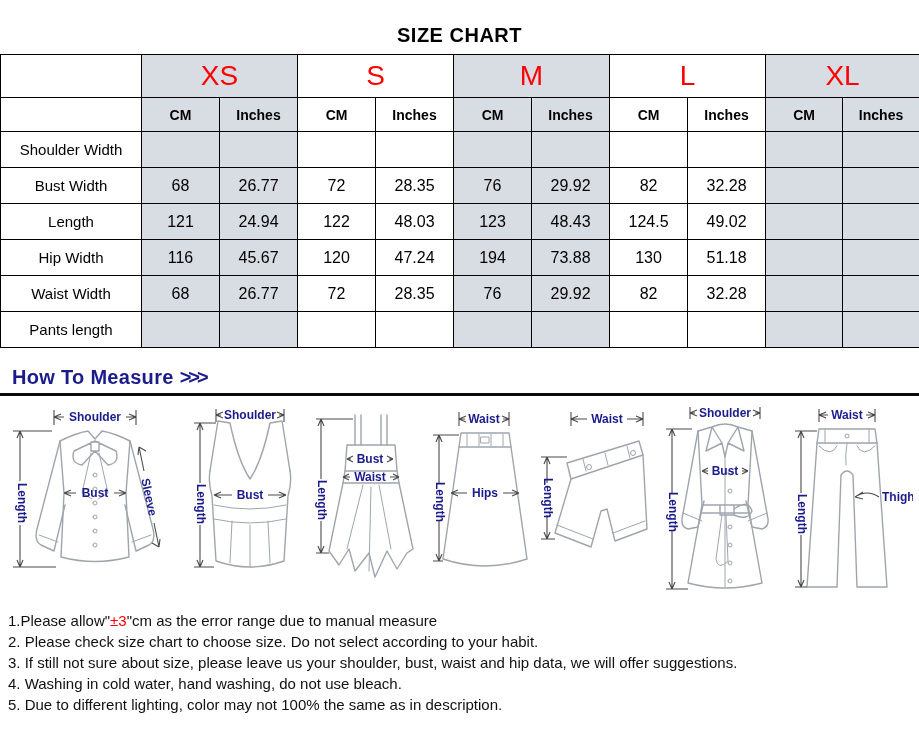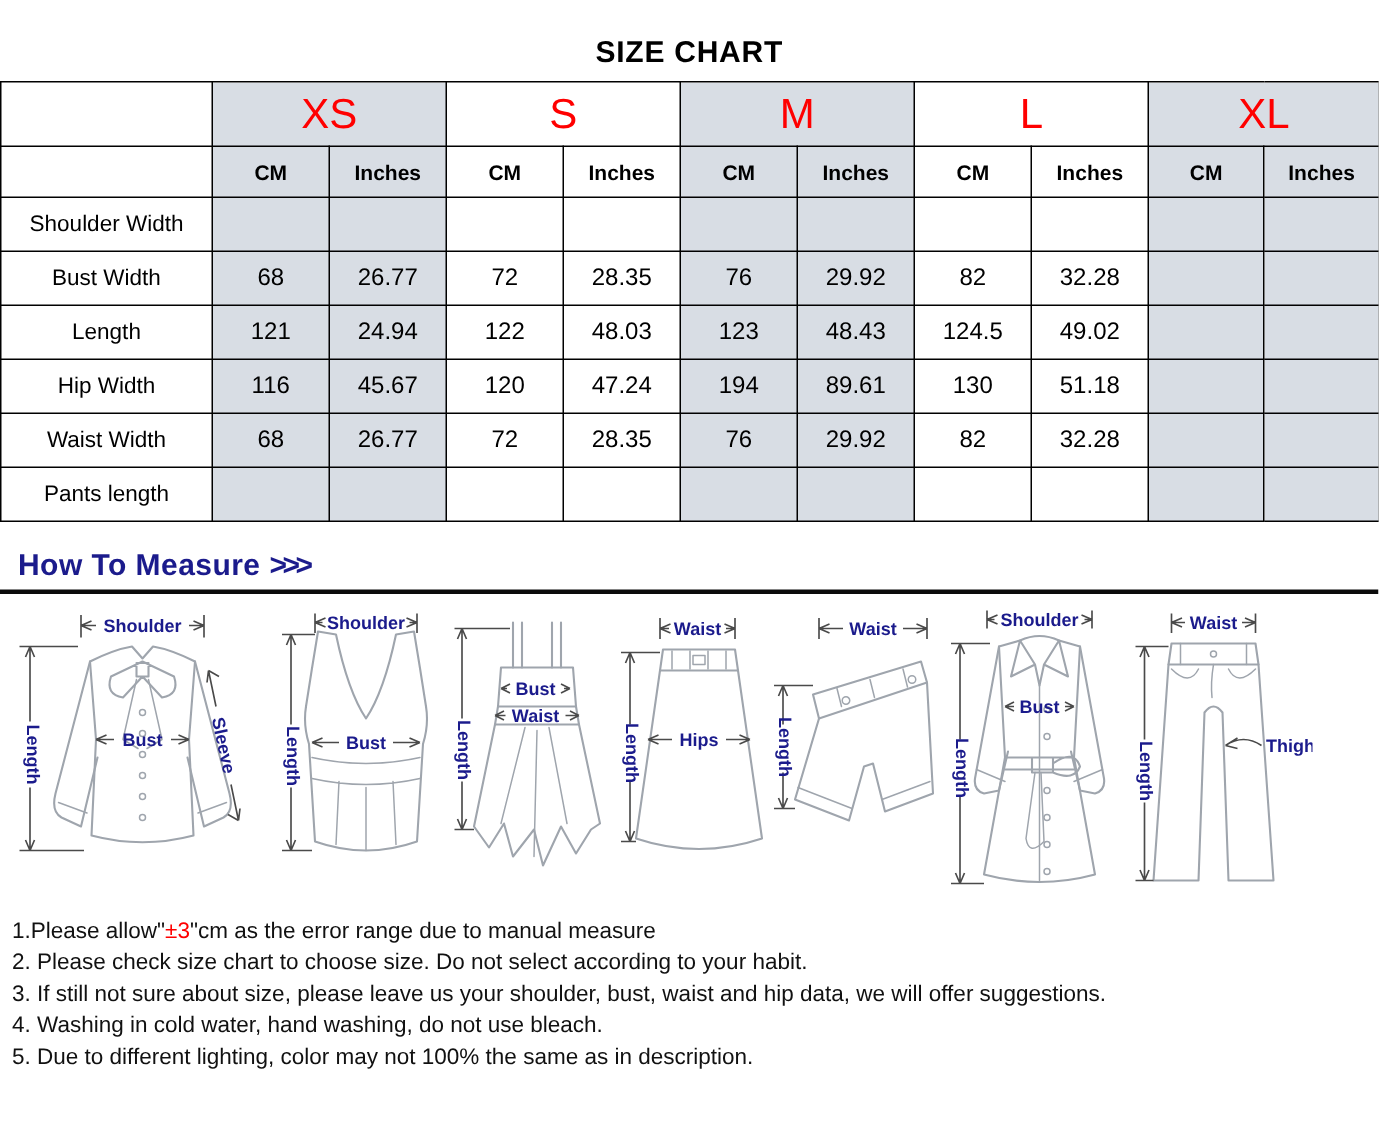--- a/index.html
+++ b/index.html
@@ -23,21 +23,21 @@
   tr.r-unit{height:34px;}
   tbody.vals tr{height:36px;}
   .sz-cell{font-size:28px;font-weight:400;color:var(--accent-red);}
   .unit-cell{font-size:14px;font-weight:700;}
   .lab-cell{font-size:15px;}
   .val-cell{font-size:16px;}
   .sh{background:var(--cell-shade);}
   .htm-head{margin:18px 0 4px 12px;font-size:20px;font-weight:800;color:var(--navy);letter-spacing:.3px;}
   .htm-head .arrows{letter-spacing:-3px;margin-left:6px;}
   .rule{height:3px;background:#0b0b0b;}
-  .figures{display:flex;align-items:flex-start;padding:5px 6px 0;height:206px;}
+  .figures{display:flex;justify-content:space-between;align-items:flex-start;padding:5px 6px 0;height:206px;}
   svg .sk{stroke:var(--sketch);fill:none;stroke-width:1.4;stroke-linejoin:round;stroke-linecap:round;}
   svg .sk2{stroke:var(--sketch);fill:none;stroke-width:1;stroke-linejoin:round;stroke-linecap:round;}
   svg .dim{stroke:var(--dim);fill:none;stroke-width:1.1;}
   svg text{font-family:"Liberation Sans",sans-serif;font-size:12px;font-weight:700;fill:var(--navy);}
   .notes{margin:8px 0 0 8px;font-size:15px;line-height:21px;color:#111;}
   .notes p{margin:0;}
   .red{color:var(--accent-red);}
 </style>
 </head>
 <body>
@@ -121,21 +121,21 @@
       <td class="val-cell sh"></td>
       <td class="val-cell sh"></td>
     </tr>
     <tr>
       <td class="lab-cell">Hip Width</td>
       <td class="val-cell sh">116</td>
       <td class="val-cell sh">45.67</td>
       <td class="val-cell">120</td>
       <td class="val-cell">47.24</td>
       <td class="val-cell sh">194</td>
-      <td class="val-cell sh">89.61</td>
+      <td class="val-cell sh">73.88</td>
       <td class="val-cell">130</td>
       <td class="val-cell">51.18</td>
       <td class="val-cell sh"></td>
       <td class="val-cell sh"></td>
     </tr>
     <tr>
       <td class="lab-cell">Waist Width</td>
       <td class="val-cell sh">68</td>
       <td class="val-cell sh">26.77</td>
       <td class="val-cell">72</td>

